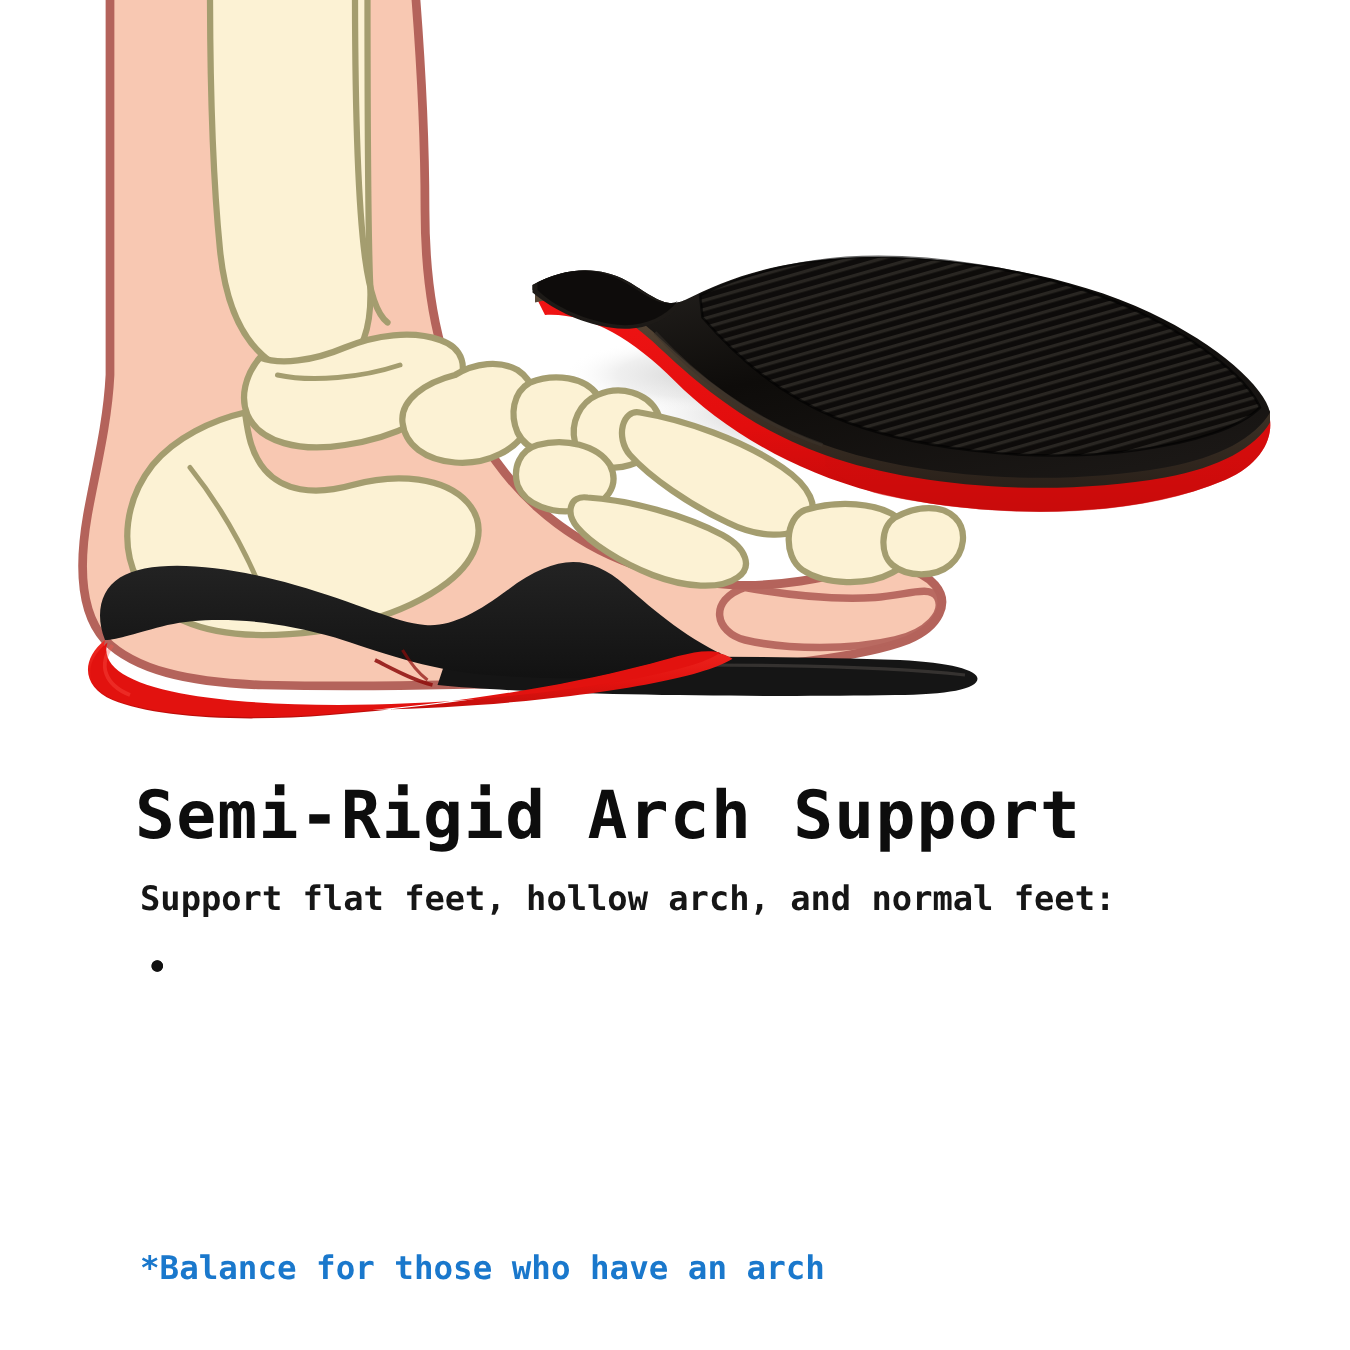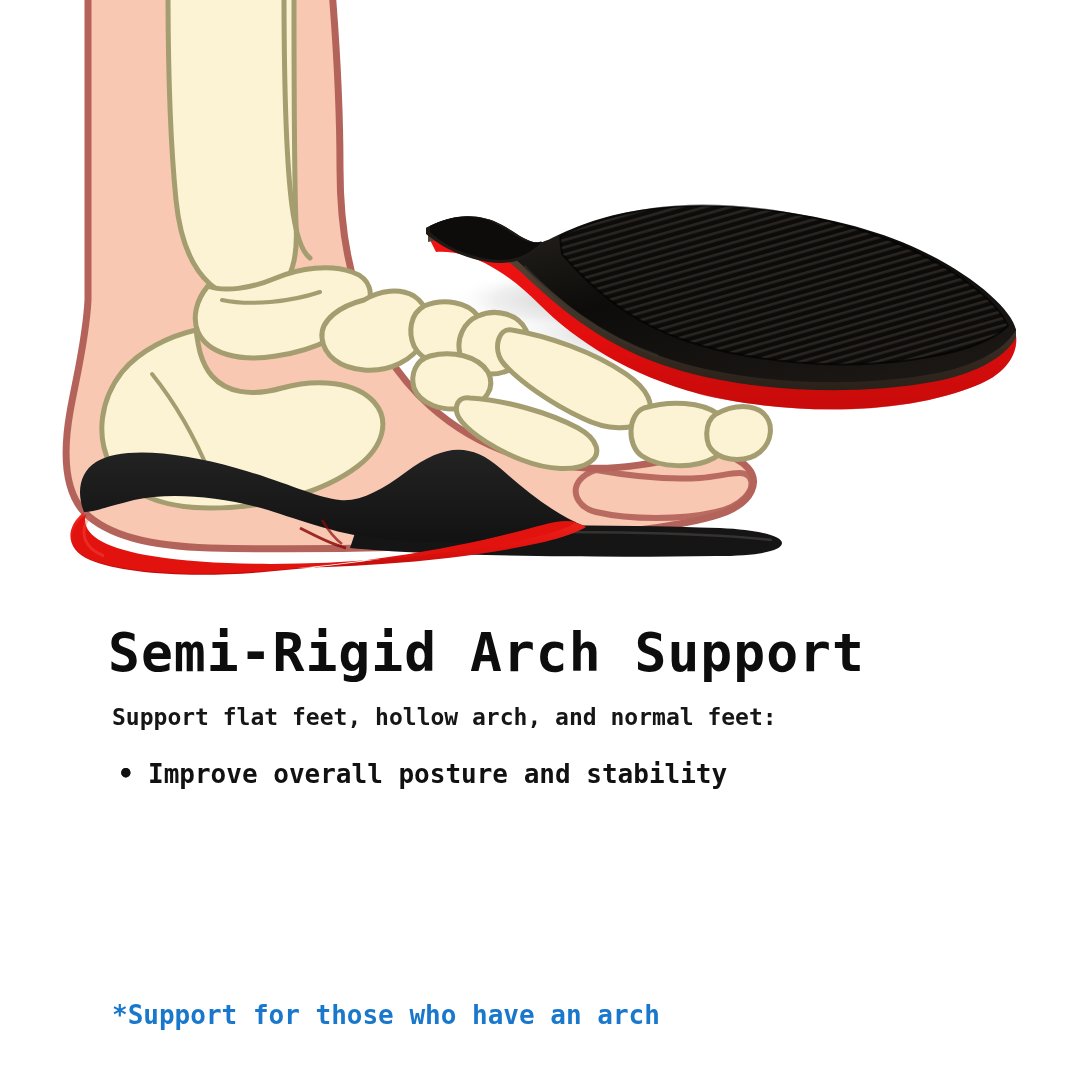--- a/index.html
+++ b/index.html
@@ -28,21 +28,21 @@
     font-size:53px;
     font-weight:bold;
     letter-spacing:1px;
     color:#0d0d0d;
     white-space:nowrap;
     font-family:"DejaVu Sans Mono", monospace;
   }
   .subtitle{
     position:absolute;
     left:112px;top:104px;
-    font-size:23px;
+    font-size:27px;
     font-weight:bold;
     color:#161616;
     white-space:nowrap;
     font-family:"DejaVu Sans Mono", monospace;
   }
   .bullets{
     position:absolute;
     left:112px;top:158px;
     margin:0;padding:0;
     list-style:none;
@@ -329,23 +329,22 @@
     <div class="title">Semi-Rigid Arch Support</div>
 
     <div class="subtitle">Support flat feet, hollow arch, and normal feet:</div>
 
     <ul class="bullets">
       <li>
         <span class="dot">•</span>
       </li>
       <li>
         <span class="dot">•</span>
-        <span>Improve overall posture and stability</span>
       </li>
     </ul>
 
     <div class="note">
-      <div>*Support for those who have an arch</div>
+      <div>*Balance for those who have an arch</div>
       
     </div>
 
   </div>
 </div>
 
 </body></html>

